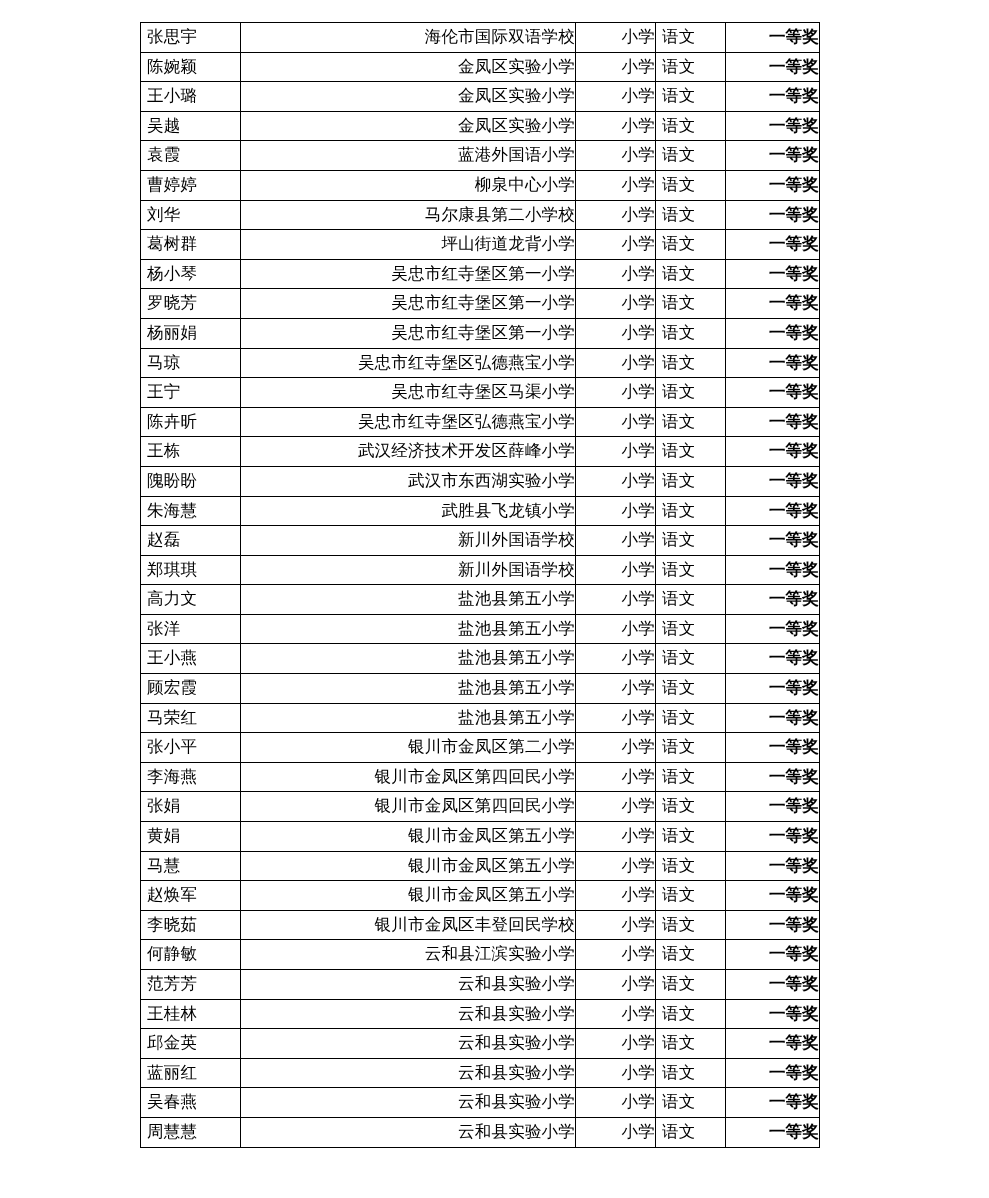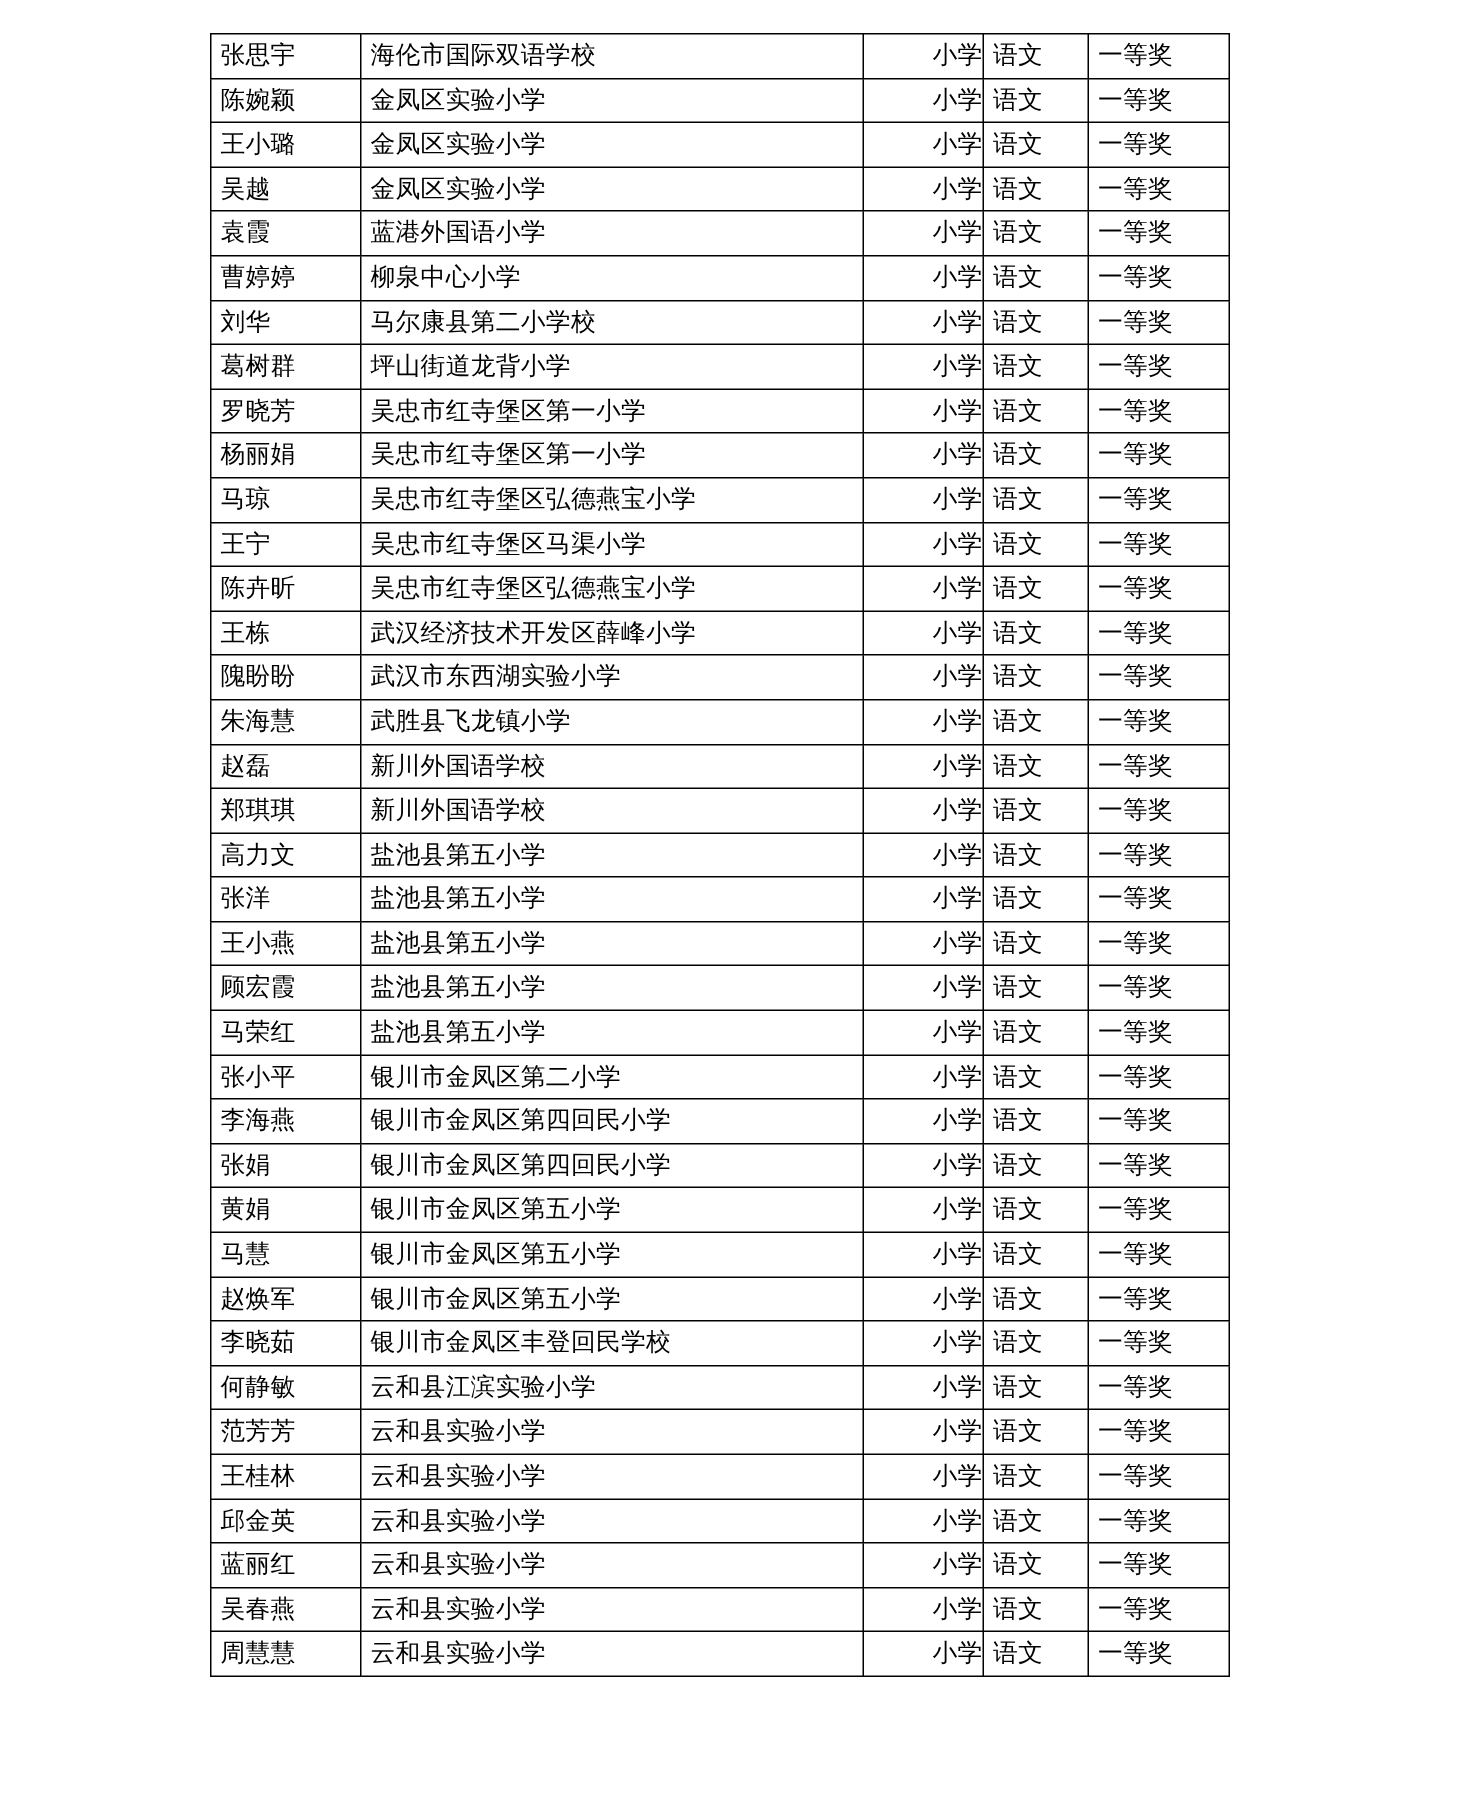--- a/index.html
+++ b/index.html
@@ -42,24 +42,24 @@
     vertical-align: middle;
     letter-spacing: 0.2px;
   }
   col.c-name    { width: 100px; }
   col.c-school  { width: 335px; }
   col.c-level   { width: 80px; }
   col.c-subject { width: 70px; }
   col.c-award   { width: 94px; }
 
   td.cell-name    { text-align: left; }
-  td.cell-school  { text-align: left; }
+  td.cell-school  { text-align: right; }
   td.cell-level   { text-align: right; padding-left: 18px; }
   td.cell-subject { text-align: left; padding-left: 16px; }
-  td.cell-award   { text-align: left; padding-left: 14px; }
+  td.cell-award   { text-align: right; padding-left: 14px; font-weight: bold; }
 </style>
 </head>
 <body>
 
 <div class="page">
   <table class="award-table">
     <colgroup>
       <col class="c-name">
       <col class="c-school">
       <col class="c-level">
@@ -117,20 +117,27 @@
           <td class="cell-award">一等奖</td>
         </tr>
         <tr>
           <td class="cell-name">葛树群</td>
           <td class="cell-school">坪山街道龙背小学</td>
           <td class="cell-level">小学</td>
           <td class="cell-subject">语文</td>
           <td class="cell-award">一等奖</td>
         </tr>
         <tr>
+          <td class="cell-name">杨小琴</td>
+          <td class="cell-school">吴忠市红寺堡区第一小学</td>
+          <td class="cell-level">小学</td>
+          <td class="cell-subject">语文</td>
+          <td class="cell-award">一等奖</td>
+        </tr>
+        <tr>
           <td class="cell-name">罗晓芳</td>
           <td class="cell-school">吴忠市红寺堡区第一小学</td>
           <td class="cell-level">小学</td>
           <td class="cell-subject">语文</td>
           <td class="cell-award">一等奖</td>
         </tr>
         <tr>
           <td class="cell-name">杨丽娟</td>
           <td class="cell-school">吴忠市红寺堡区第一小学</td>
           <td class="cell-level">小学</td>

